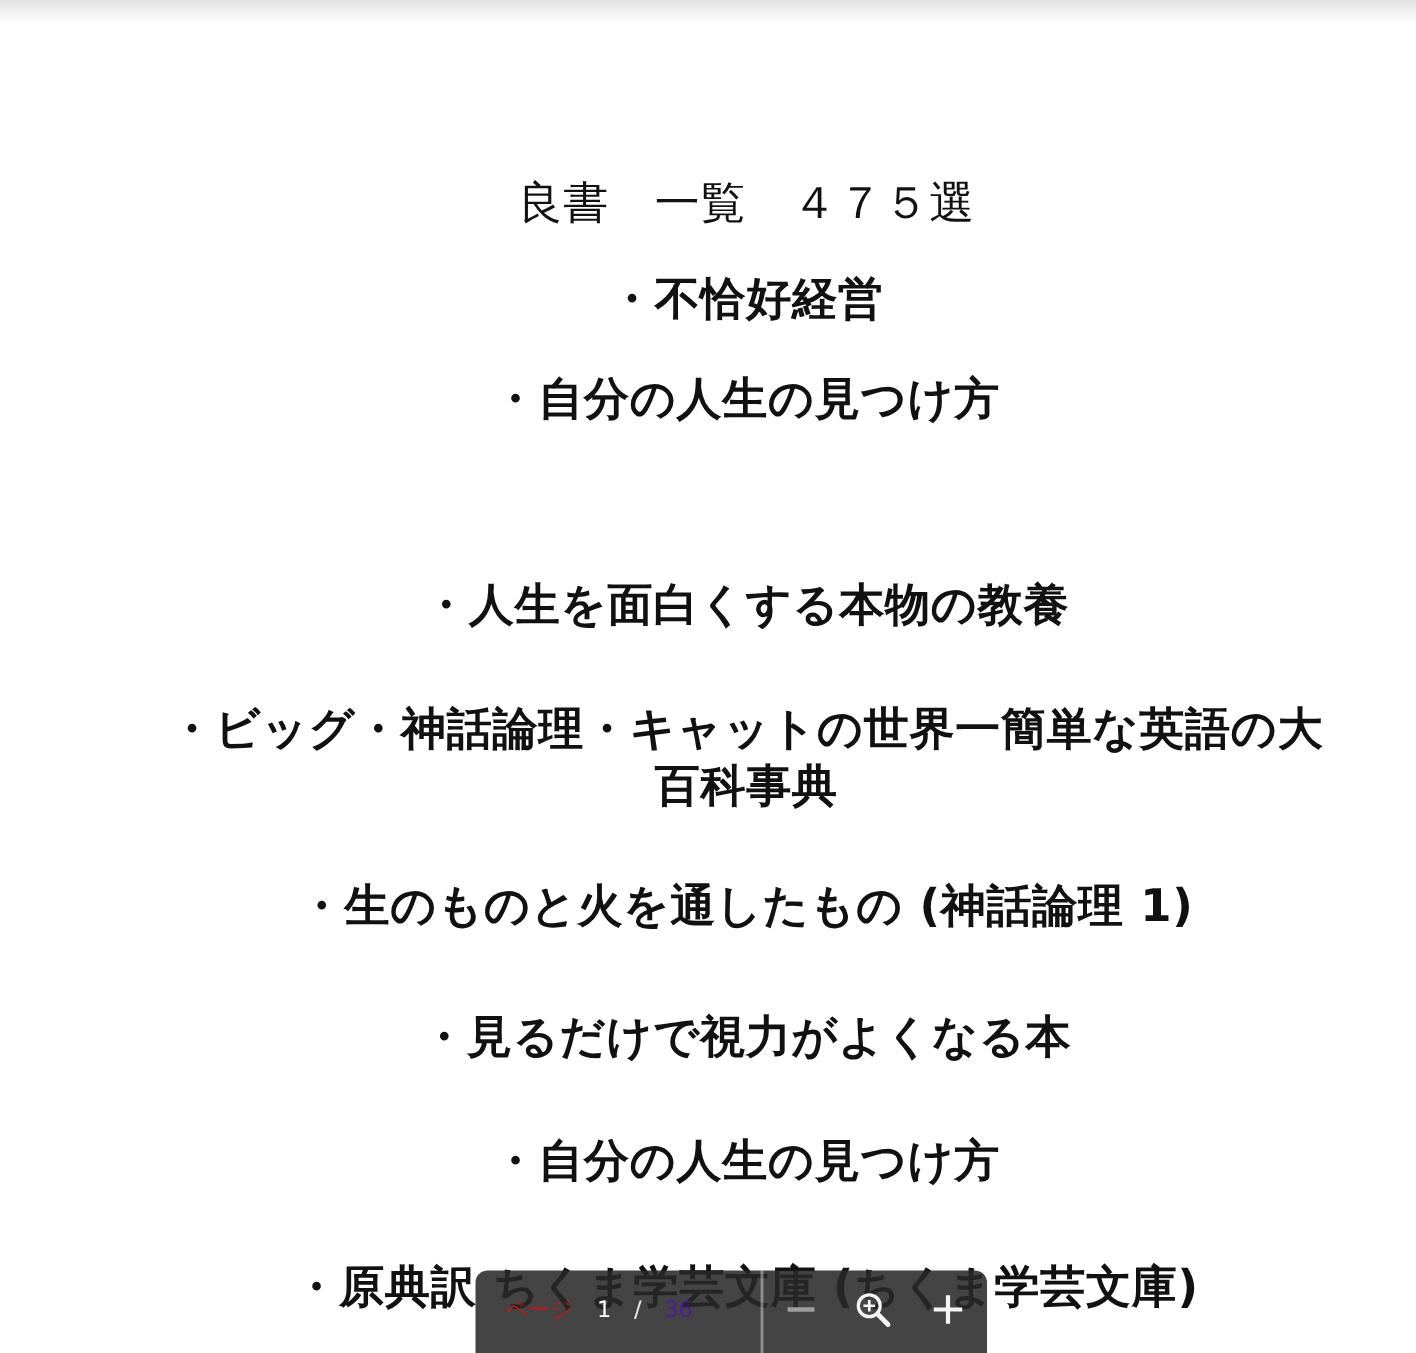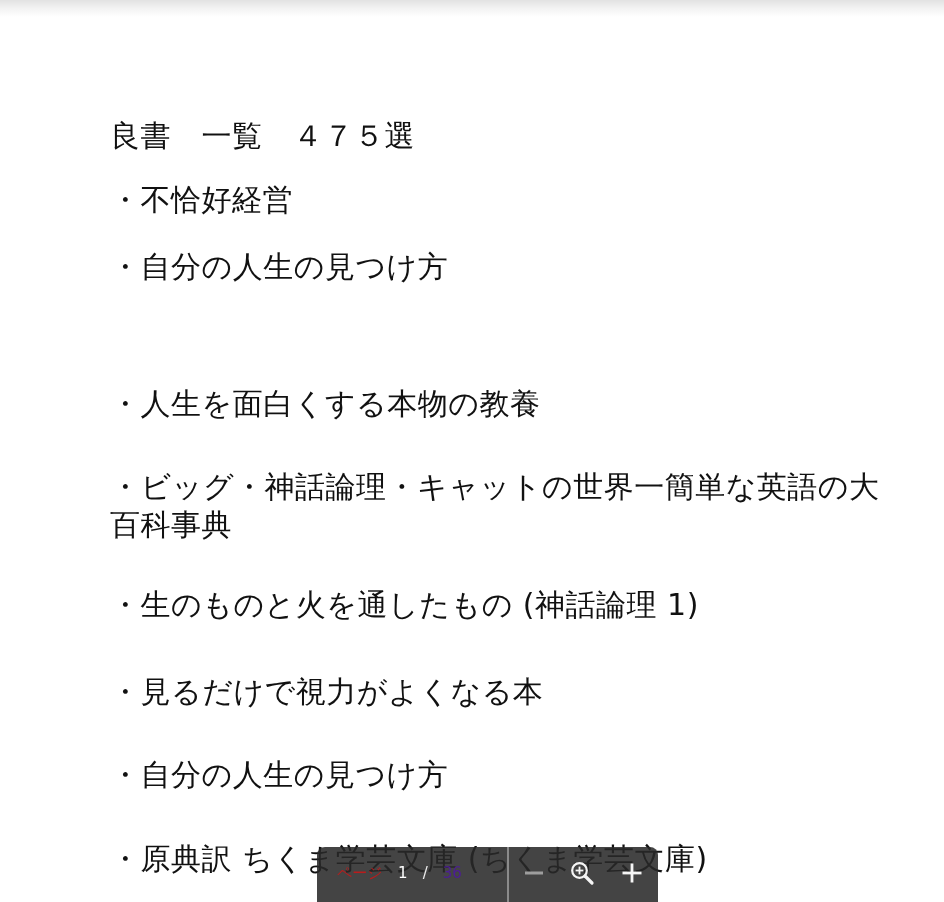--- a/index.html
+++ b/index.html
@@ -19,29 +19,30 @@
     top: 0; left: 0;
     width: 944px; height: 17px;
     background: linear-gradient(to bottom, #e2e2e2 0%, #f3f3f3 50%, #ffffff 100%);
     pointer-events: none;
   }
   .doc {
     position: absolute;
     top: 0; left: 0;
     width: 944px; height: 902px;
     color: #111111;
+    text-align: center;
   }
   .line {
     position: absolute;
     left: 110px;
     width: 775px;
     font-size: 30px;
     line-height: 38px;
     letter-spacing: 0.5px;
-    font-weight: 400;
+    font-weight: 700;
     white-space: pre-wrap;
   }
   .title {
     margin: 0;
     font-weight: 400;
   }
   
   .toolbar {
     position: absolute;
     left: 317px;

